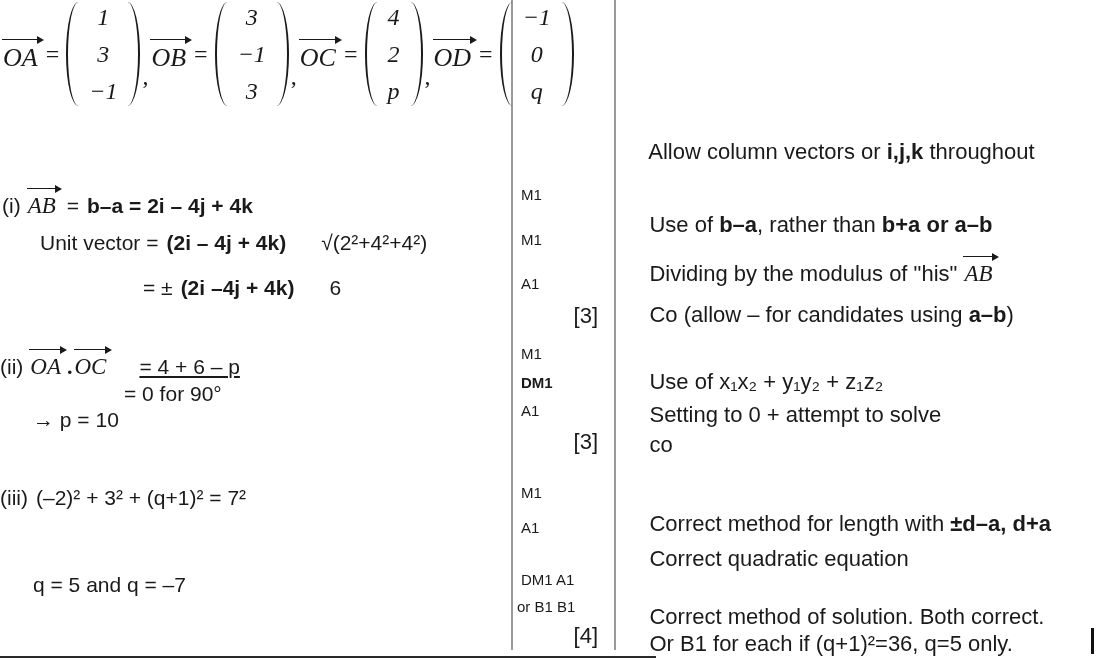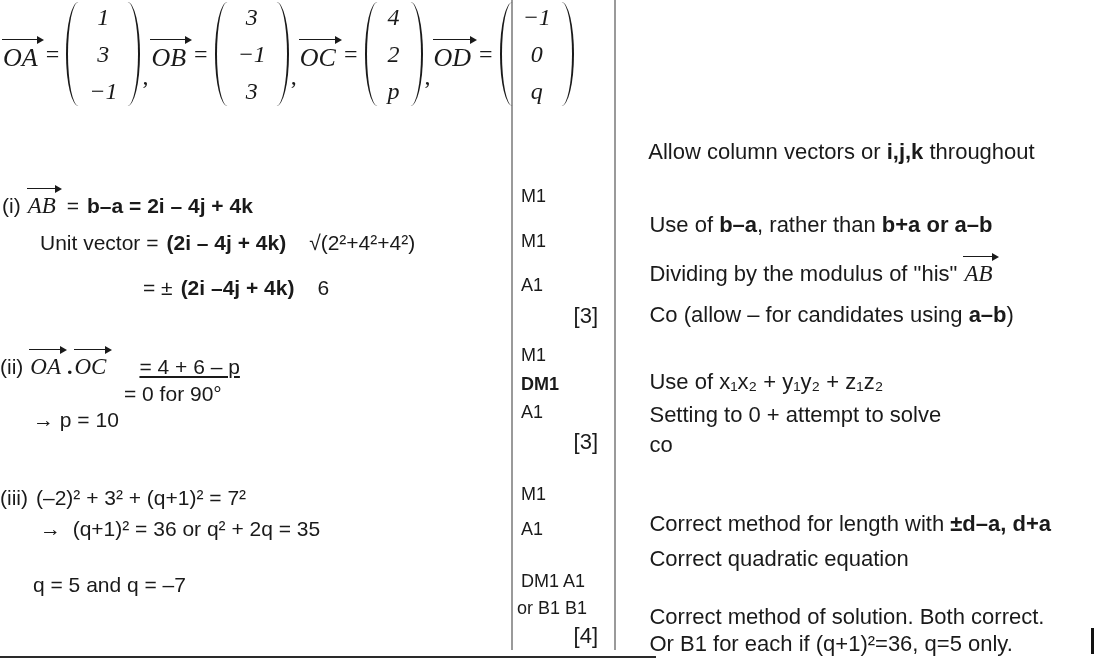--- a/index.html
+++ b/index.html
@@ -4,21 +4,21 @@
 <style>
   html,body { margin:0; padding:0; background:#fff; }
   .page {
     position:relative; width:1100px; height:660px; background:#ffffff;
     color:#1a1a1a; font-family:"Liberation Sans", sans-serif; overflow:hidden;
   }
   .abs { position:absolute; }
   .row { display:flex; align-items:baseline; white-space:pre; }
   .sans { font-size:21px; }
   .bold { font-weight:bold; }
-  .ml6 { margin-left:6px; } .ml8 { margin-left:8px; } .ml10 { margin-left:28px;text-decoration:underline; } .ml35 { margin-left:23px; }
+  .ml6 { margin-left:6px; } .ml8 { margin-left:8px; } .ml10 { margin-left:28px;text-decoration:underline; } .ml35 { margin-left:35px; }
 
   
   .vec {
     position:relative; display:inline-block; line-height:1;
     font-family:"Liberation Serif", serif; font-style:italic;
     padding:7px 5px 0 1px;
   }
   .vec::before {
     content:""; position:absolute; left:0; right:6px; top:1px;
     border-top:1.7px solid #1a1a1a;
@@ -39,21 +39,21 @@
   .paren-r { border-right:2.6px solid #1a1a1a; border-top-right-radius:14px 58px; border-bottom-right-radius:14px 58px; }
   .vcol {
     height:100px; display:flex; flex-direction:column; justify-content:space-between;
     align-items:center; padding:2px 7px; font-size:24px; font-style:italic; line-height:1.1;
   }
   .vcomma { align-self:flex-end; font-size:24px; margin:0 2px 16px 0; }
 
   .mvec { font-size:23px; }           
   .mdot { font-family:"Liberation Serif", serif; font-size:22px; font-weight:bold; margin:0 1px; }
 
-  .mark { position:absolute; left:521px; font-size:18px; white-space:pre; }
+  .mark { position:absolute; left:521px; font-size:15px; white-space:pre; }
   .mtotal { position:absolute; left:518px; width:80px; text-align:right; font-size:22px; }
 
   .cmt { position:absolute; left:625px; font-size:22px; white-space:pre; }
   .cvec { font-size:23px; }
 
   .vline { position:absolute; top:0; width:1.5px; height:650px; background:#9a9a9a; }
   .bottomline { position:absolute; left:0; top:656px; width:656px; height:2px; background:#2a2a2a; }
   .cursor { position:absolute; left:1091px; top:628px; width:3px; height:26px; background:#111; }
 </style>
 </head>
@@ -147,23 +147,20 @@
     <span>= 0 for 90°</span>
   </div>
   <div class="abs row sans" style="left:33px; top:408px;">
     <span>→ p = 10</span>
   </div>
 
   <div class="abs row sans" style="left:0px; top:486px;">
     <span>(iii)</span>
     <span class="ml8">(–2)² + 3² + (q+1)² = 7²</span>
   </div>
-  <div class="abs row sans" style="left:40px; top:517px;">
-    <span>→  (q+1)² = 36 or q² + 2q = 35</span>
-  </div>
   <div class="abs row sans" style="left:33px; top:573px;">
     <span>q = 5 and q = –7</span>
   </div>
 
   <div class="mark" style="top:186px;">M1</div>
   <div class="mark" style="top:231px;">M1</div>
   <div class="mark" style="top:275px;">A1</div>
   <div class="mtotal" style="top:303px;">[3]</div>
 
   <div class="mark" style="top:345px;">M1</div>

